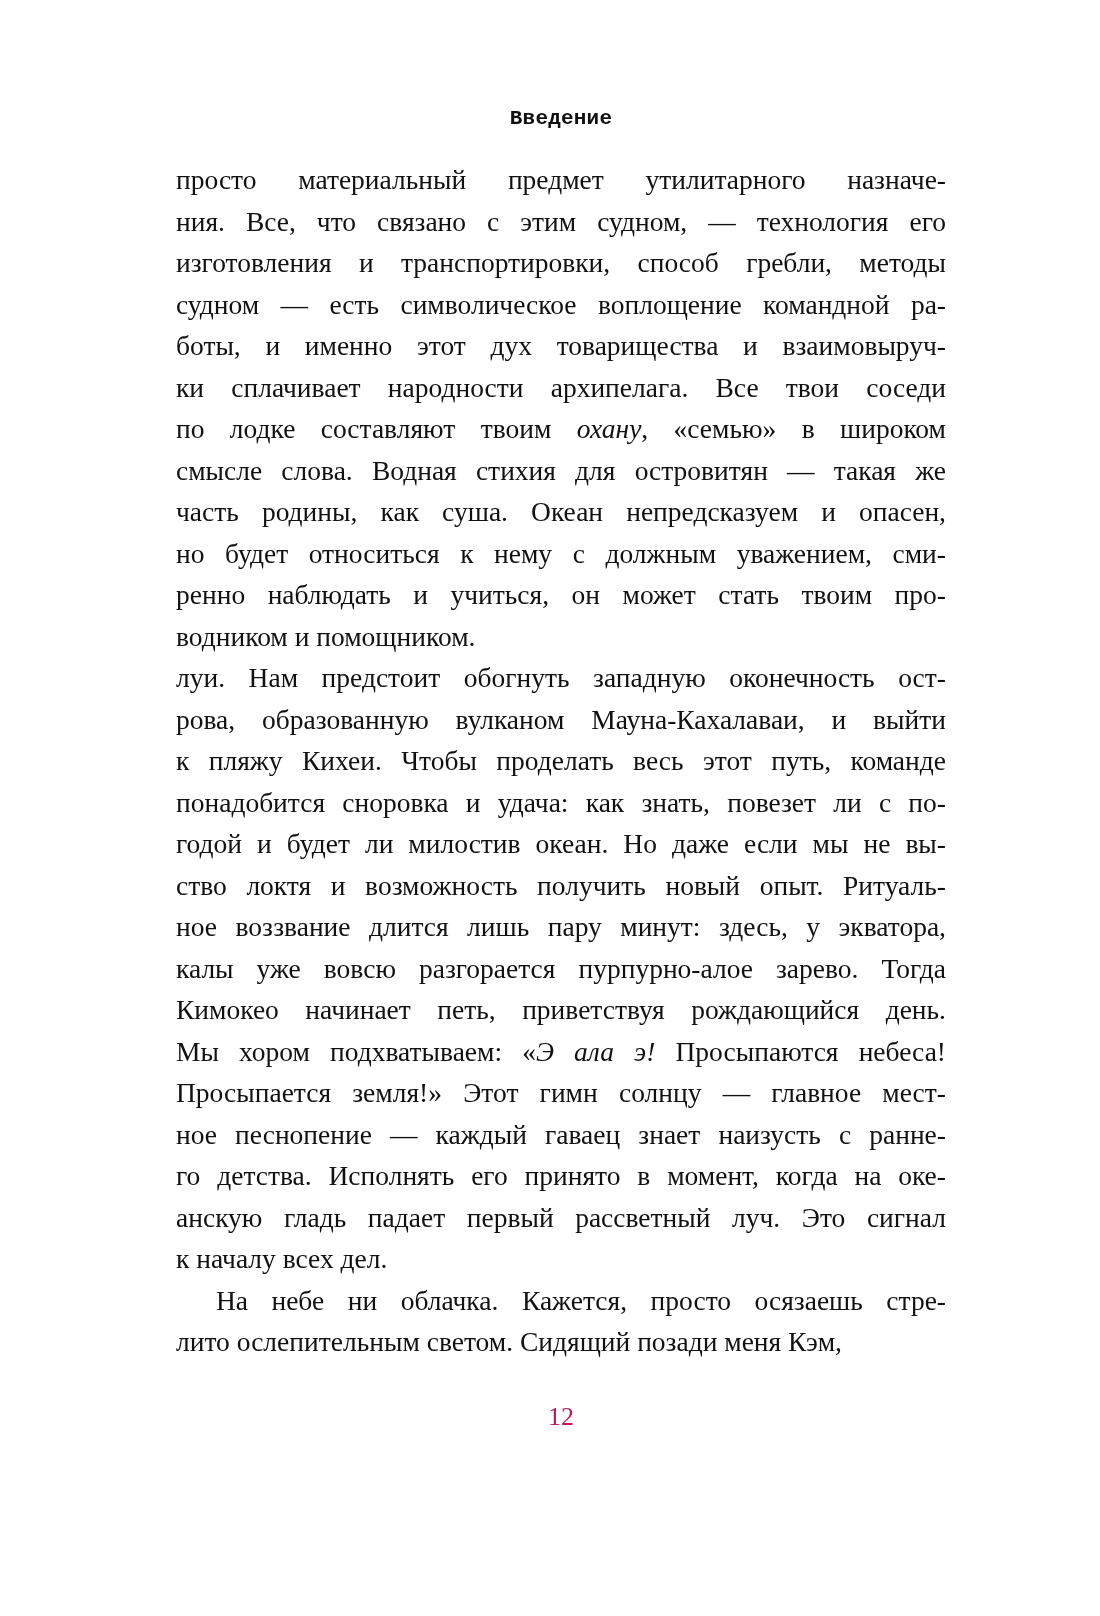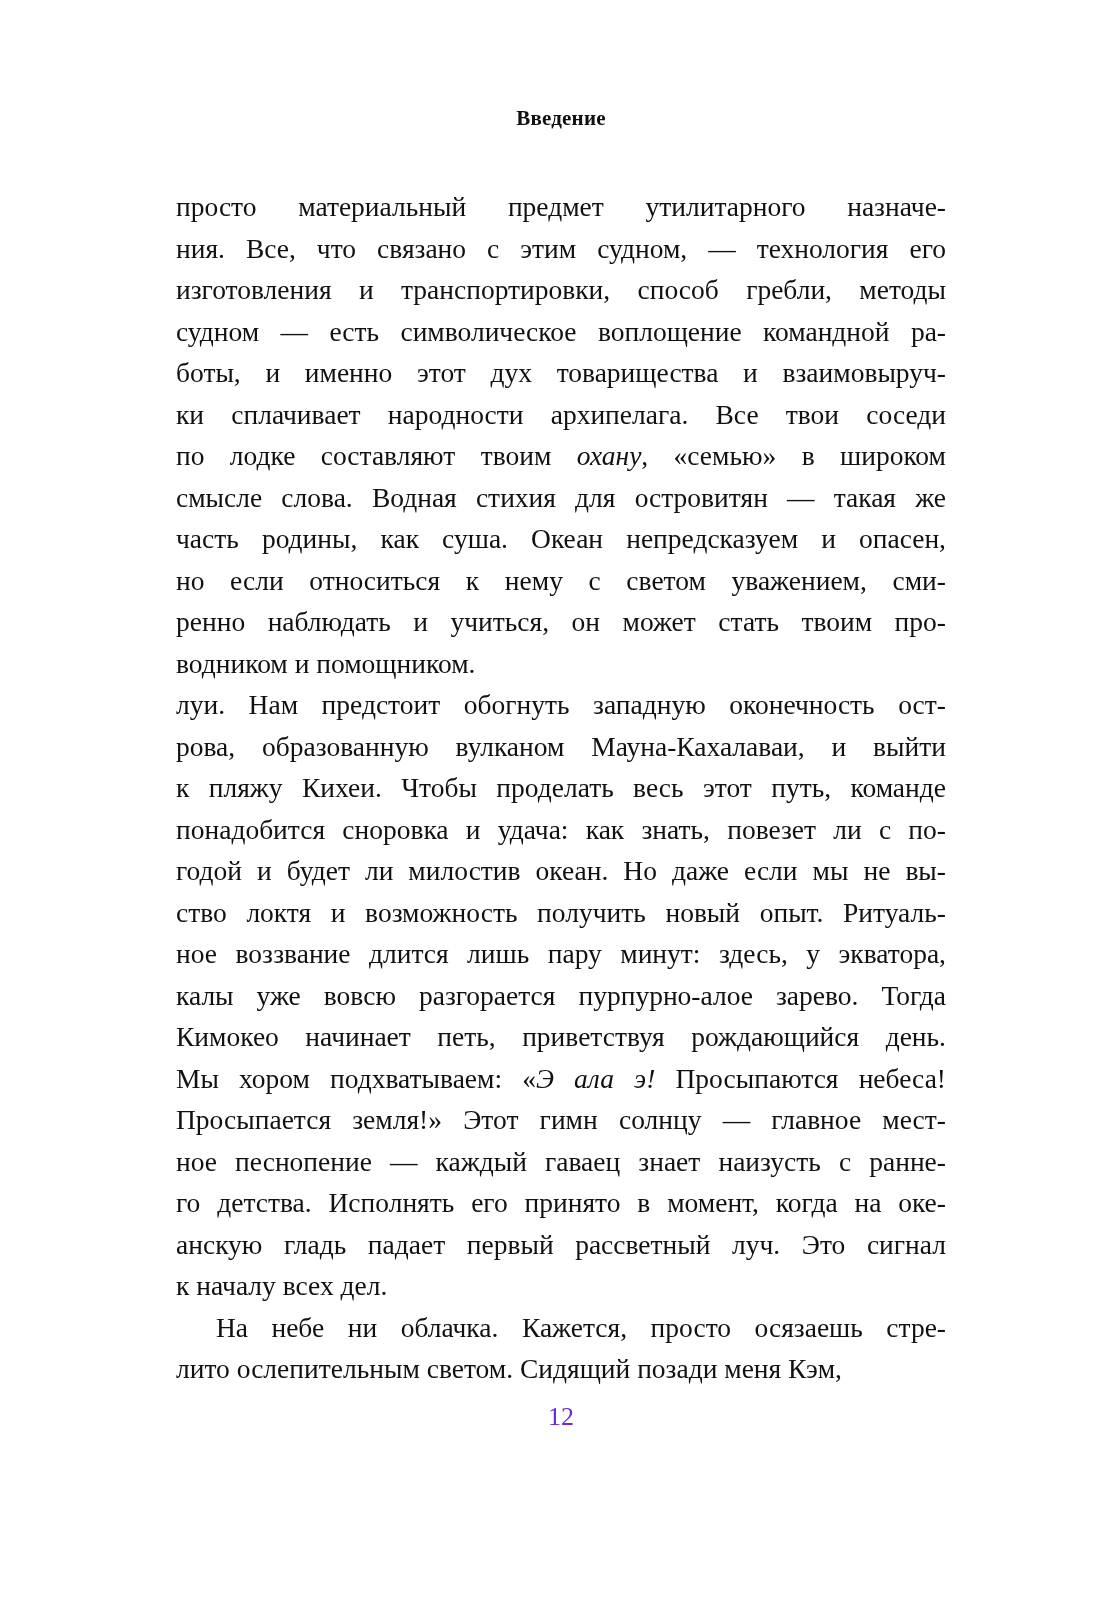--- a/index.html
+++ b/index.html
@@ -17,33 +17,33 @@
     box-sizing: border-box;
   }
 
   
   .running-head {
     position: absolute;
     left: 176px;
     top: 108px;
     width: 770px;
     text-align: center;
-    font-family: Liberation Serif, serif;
+    font-family: Liberation Mono, monospace;
     font-weight: bold;
     font-size: 21px;
     letter-spacing: 0.2px;
     color: #111111;
     line-height: 1;
   }
 
   
   .textblock {
     position: absolute;
     left: 176px;
-    top: 186px;
+    top: 159px;
     width: 770px;
     font-family: "Liberation Serif", "DejaVu Serif", serif;
     font-size: 27.5px;
     line-height: 41.5px;
     color: #111111;
     text-align: justify;
     text-justify: inter-word;
     -webkit-hyphens: none;
     hyphens: none;
   }
@@ -69,21 +69,21 @@
 
   
   .folio {
     position: absolute;
     left: 176px;
     top: 1404px;
     width: 770px;
     text-align: center;
     font-family: "Liberation Serif", "DejaVu Serif", serif;
     font-size: 26px;
-    color: #6d28d9;
+    color: #be185d;
     line-height: 1;
   }
 </style>
 </head>
 <body>
 
 <div class="page">
 
   <div class="running-head">Введение</div>
 
@@ -91,21 +91,21 @@
       <div class="para">
         <span class="line"><span>просто  материальный  предмет  утилитарного  назначе-</span></span>
         <span class="line"><span>ния. Все, что связано с этим судном, — технология его</span></span>
         <span class="line"><span>изготовления и транспортировки, способ гребли, методы</span></span>
         <span class="line"><span>судном — есть символическое воплощение командной ра-</span></span>
         <span class="line"><span>боты, и именно этот дух товарищества и взаимовыруч-</span></span>
         <span class="line"><span>ки сплачивает народности архипелага. Все твои соседи</span></span>
         <span class="line"><span>по лодке составляют твоим </span><i>охану</i><span>, «семью» в широком</span></span>
         <span class="line"><span>смысле слова. Водная стихия для островитян — такая же</span></span>
         <span class="line"><span>часть родины, как суша. Океан непредсказуем и опасен,</span></span>
-        <span class="line"><span>но если относиться к нему с светом уважением, сми-</span></span>
+        <span class="line"><span>но будет относиться к нему с должным уважением, сми-</span></span>
         <span class="line"><span>ренно наблюдать и учиться, он может стать твоим про-</span></span>
         <span class="line last"><span>водником и помощником.</span></span>
       </div>
       <div class="para">
         <span class="line"><span>луи. Нам предстоит обогнуть западную оконечность ост-</span></span>
         <span class="line"><span>рова, образованную вулканом Мауна-Кахалаваи, и выйти</span></span>
         <span class="line"><span>к пляжу Кихеи. Чтобы проделать весь этот путь, команде</span></span>
         <span class="line"><span>понадобится сноровка и удача: как знать, повезет ли с по-</span></span>
         <span class="line"><span>годой и будет ли милостив океан. Но даже если мы не вы-</span></span>
         <span class="line"><span>ство локтя и возможность получить новый опыт. Ритуаль-</span></span>

